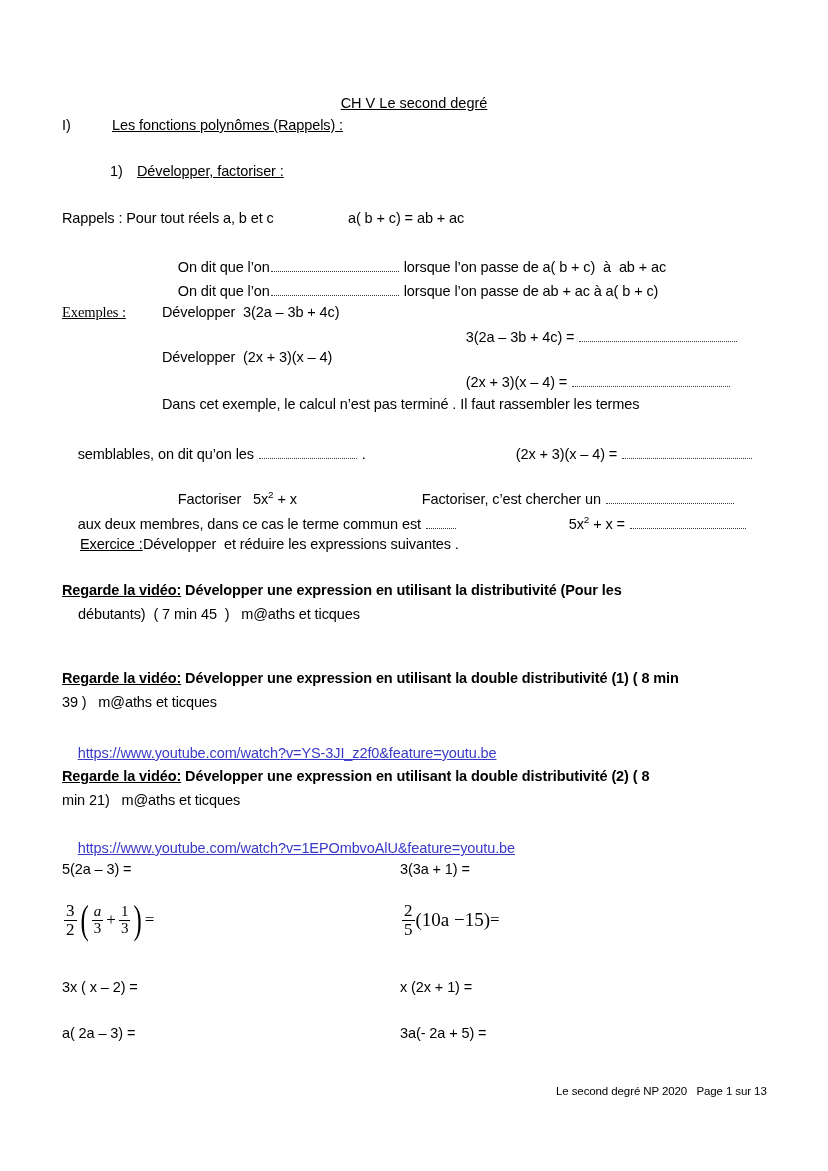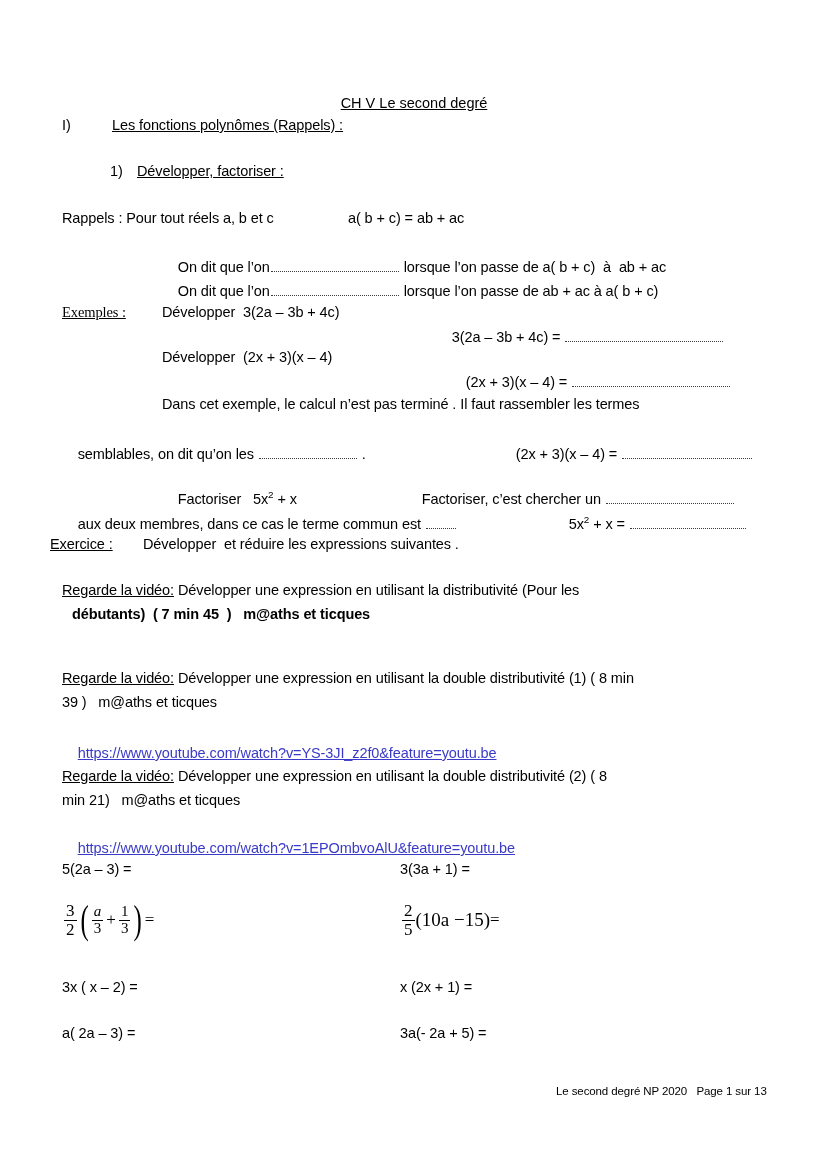--- a/index.html
+++ b/index.html
@@ -26,20 +26,21 @@
     font-size: 14.5px;
     line-height: 25px;
     white-space: pre;
     letter-spacing: -0.1px;
   }
   .wrapline {
     position: absolute;
     font-size: 14.5px;
     line-height: 25px;
     letter-spacing: -0.1px;
+    font-weight: bold;
   }
   .u { text-decoration: underline; }
   .title {
     position: absolute;
     width: 100%;
     text-align: center;
     font-size: 14.5px;
   }
   .title span { text-decoration: underline; }
   
@@ -120,21 +121,21 @@
   <div class="tx" style="left:162px; top:230px;">
     <span>On dit que l’on</span><span class="dots" style="width:128px;"></span> <span>lorsque l’on passe de a( b + c)  à  ab + ac</span>
   </div>
 
   <div class="tx" style="left:162px; top:254px;">
     <span>On dit que l’on</span><span class="dots" style="width:128px;"></span> <span>lorsque l’on passe de ab + ac à a( b + c)</span>
   </div>
 
   <div class="tx u" style="left:62px; top:300px;font-family:Liberation Serif, serif;">Exemples :</div>
   <div class="tx" style="left:162px; top:300px;">Développer  3(2a – 3b + 4c)</div>
-  <div class="tx" style="left:436px; top:300px;">
+  <div class="tx" style="left:450px; top:300px;">
     <span>3(2a – 3b + 4c) =</span> <span class="dots" style="width:158px;"></span>
   </div>
 
   <div class="tx" style="left:162px; top:345px;">Développer  (2x + 3)(x – 4)</div>
   <div class="tx" style="left:450px; top:345px;">
     <span>(2x + 3)(x – 4) =</span> <span class="dots" style="width:158px;"></span>
   </div>
 
   <div class="tx" style="left:162px; top:392px;">Dans cet exemple, le calcul n’est pas terminé . Il faut rassembler les termes</div>
   <div class="tx" style="left:62px; top:417px;">
@@ -150,27 +151,27 @@
   <div class="tx" style="left:62px; top:487px;">
     <span>aux deux membres, dans ce cas le terme commun est</span> <span class="dots" style="width:30px;"></span>
   </div>
   <div class="tx" style="left:406px; top:462px;">
     <span>Factoriser, c’est chercher un</span> <span class="dots" style="width:128px;"></span>
   </div>
   <div class="tx" style="left:553px; top:487px;">
     <span>5x</span><sup>2</sup><span> + x =</span> <span class="dots" style="width:116px;"></span>
   </div>
 
-  <div class="tx u" style="left:50px; top:532px;">Exercice :</div>
+  <div class="tx u" style="left:80px; top:532px;">Exercice :</div>
   <div class="tx" style="left:143px; top:532px;">Développer  et réduire les expressions suivantes .</div>
 
   <div class="wrapline" style="left:62px; top:578px; width:700px;">
     <span class="u">Regarde la vidéo:</span> <span>Développer une expression en utilisant la distributivité (Pour les</span>
   </div>
-  <div class="tx" style="left:72px; top:602px;font-weight:bold;">débutants)  ( 7 min 45  )   m@aths et ticques</div>
+  <div class="tx" style="left:78px; top:602px;">débutants)  ( 7 min 45  )   m@aths et ticques</div>
 
   <div class="wrapline" style="left:62px; top:666px; width:720px;">
     <span class="u">Regarde la vidéo:</span> <span>Développer une expression en utilisant la double distributivité (1) ( 8 min</span>
   </div>
   <div class="tx" style="left:62px; top:690px;">39 )   m@aths et ticques</div>
   <div class="tx" style="left:62px; top:716px;">
     <span class="link">https://www.youtube.com/watch?v=YS-3JI_z2f0&amp;feature=youtu.be</span>
   </div>
 
   <div class="wrapline" style="left:62px; top:764px; width:720px;">

